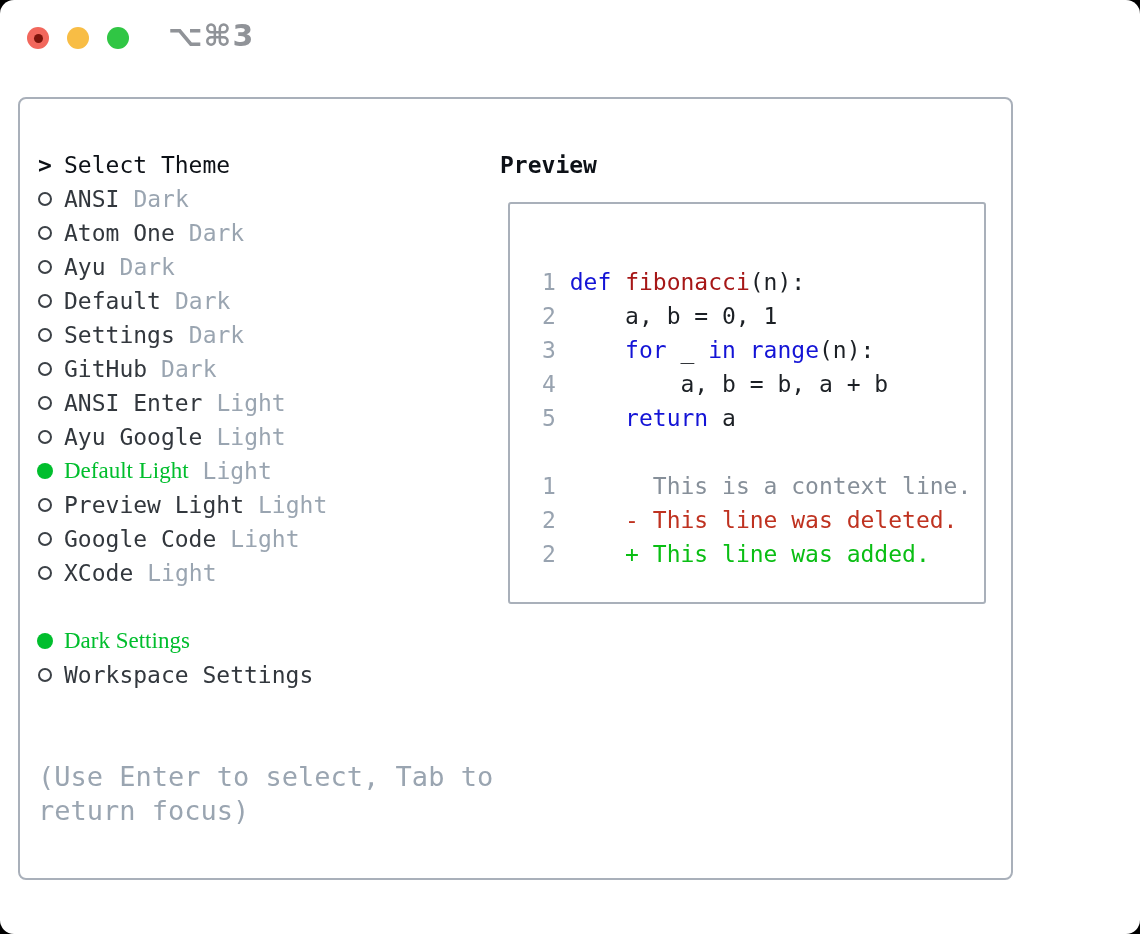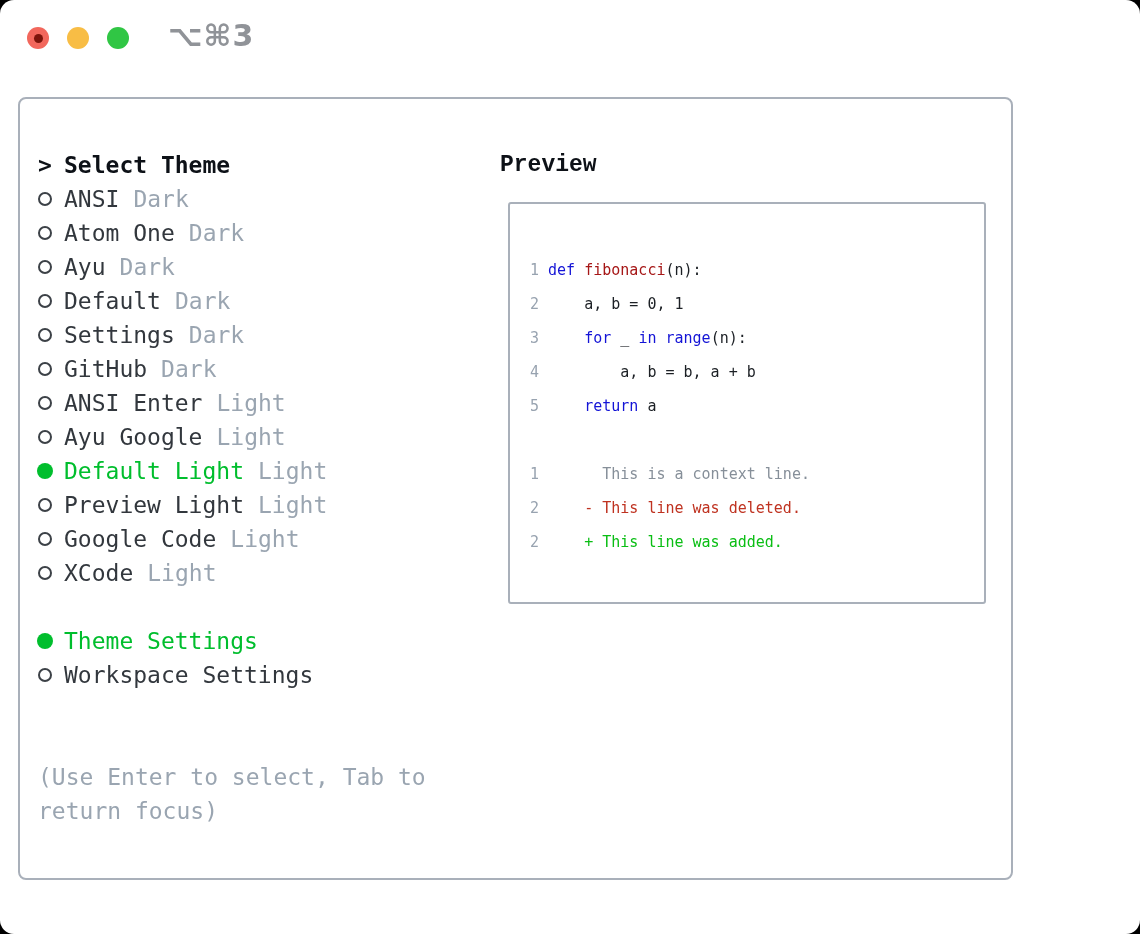--- a/index.html
+++ b/index.html
@@ -23,34 +23,34 @@
   .panel{position:absolute;left:18px;top:97px;width:995px;height:783px;box-sizing:border-box;
       border:2px solid var(--border_gray);border-radius:8px;background:#fff;}
 
   
   .theme-list{position:absolute;left:18px;top:49px;}
   .row{display:flex;align-items:center;height:34px;font-size:23px;color:var(--text_dark);}
   .marker{width:26px;display:flex;align-items:center;flex:none;}
   .ring{width:14px;height:14px;box-sizing:border-box;border:2px solid #3c4147;border-radius:50%;}
   .dot{width:16px;height:16px;margin-left:-1px;border-radius:50%;background:var(--accent_green);}
   .chev{font-weight:700;color:var(--header_black);font-size:23px;}
-  .row.header .name{font-weight:700;color:var(--header_black);}
-  .row.selected .name{color:var(--accent_green);}
+  .row.header .name{font-weight:400;color:var(--header_black);}
+  .row.selected .name{color:var(--accent_green);font-family:Liberation Serif, serif;}
   .tag{color:var(--muted_gray);margin-left:14px;}
 
   .apply{position:absolute;left:18px;top:525px;}
   .apply .title-row .name{color:#0b0e12;}
-  .hint{position:absolute;left:18px;top:661px;font-size:23px;line-height:34px;color:var(--muted_gray);}
+  .hint{position:absolute;left:18px;top:661px;font-size:27px;line-height:34px;color:var(--muted_gray);}
 
   
   .preview-label{position:absolute;left:480px;top:49px;height:34px;line-height:34px;
-      font-size:23px;font-weight:700;color:var(--header_black);font-family:Liberation Mono, monospace;}
+      font-size:23px;font-weight:700;color:var(--header_black);}
   .preview-box{position:absolute;left:488px;top:103px;width:478px;height:402px;box-sizing:border-box;
       border:2px solid var(--border_gray);border-radius:3px;background:#fff;}
-  .preview-box pre{margin:0;padding:49px 0 0 20px;font-family:inherit;font-size:15px;line-height:34px;color:#1c2025;}
+  .preview-box pre{margin:12px;padding:49px 0 0 20px;font-family:inherit;font-size:23px;line-height:34px;color:#1c2025;}
   .ln{color:var(--lineno_gray);}
   .kw{color:var(--keyword_blue);}
   .fn{color:var(--function_red);}
   .ctx{color:var(--context_gray);}
   .del{color:var(--diff_deleted);}
   .add{color:var(--diff_added);}
 </style>
 </head>
 <body>
 
@@ -159,21 +159,21 @@
           <span class="tag">Light</span>
         </div>
       </div>
 
     <div class="apply">
       <div>
           <div class="row selected">
             <span class="marker">
               <span class="dot"></span>
             </span>
-            <span class="name">Theme Settings</span>
+            <span class="name">Dark Settings</span>
           </div>
           <div class="row">
             <span class="marker">
               <span class="ring"></span>
             </span>
             <span class="name">Workspace Settings</span>
           </div>
         </div>
     </div>
 

